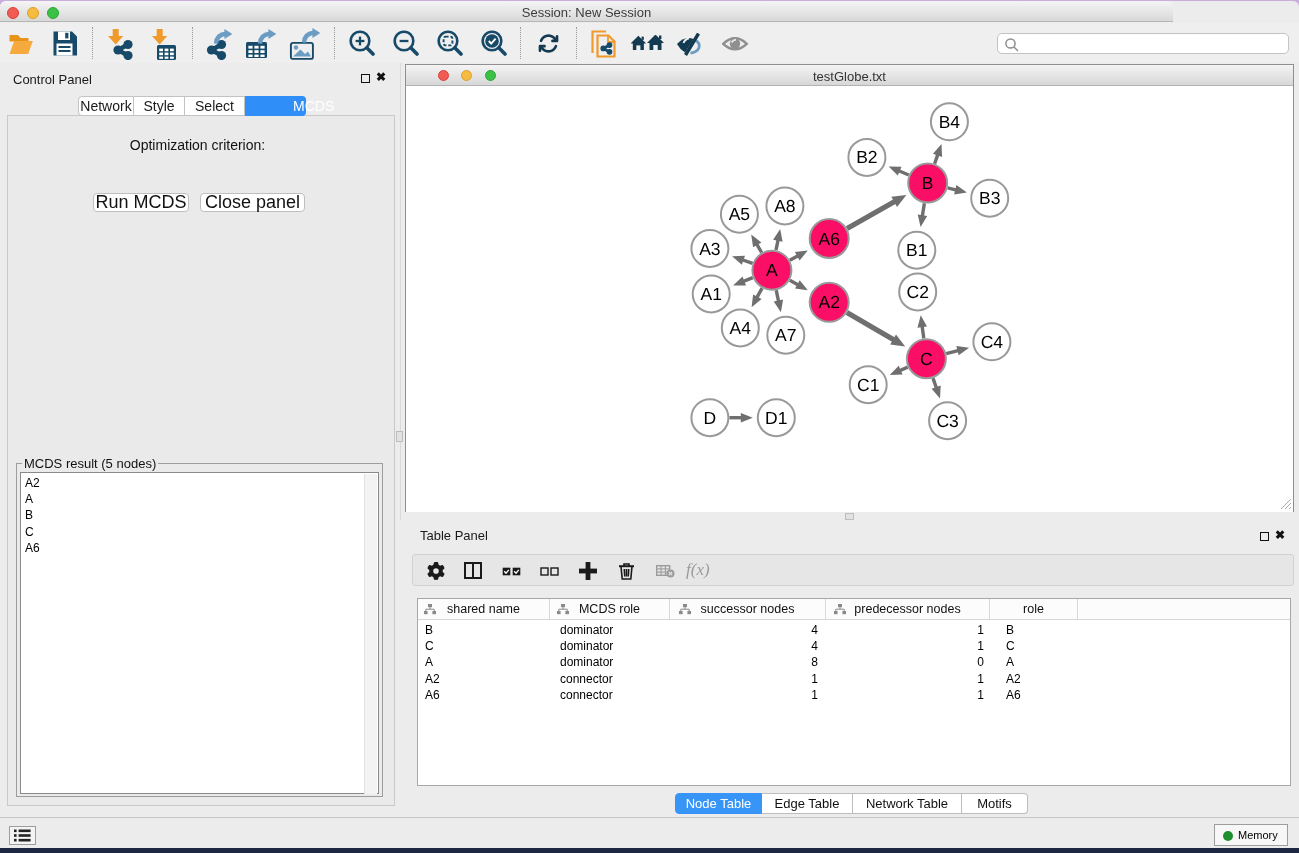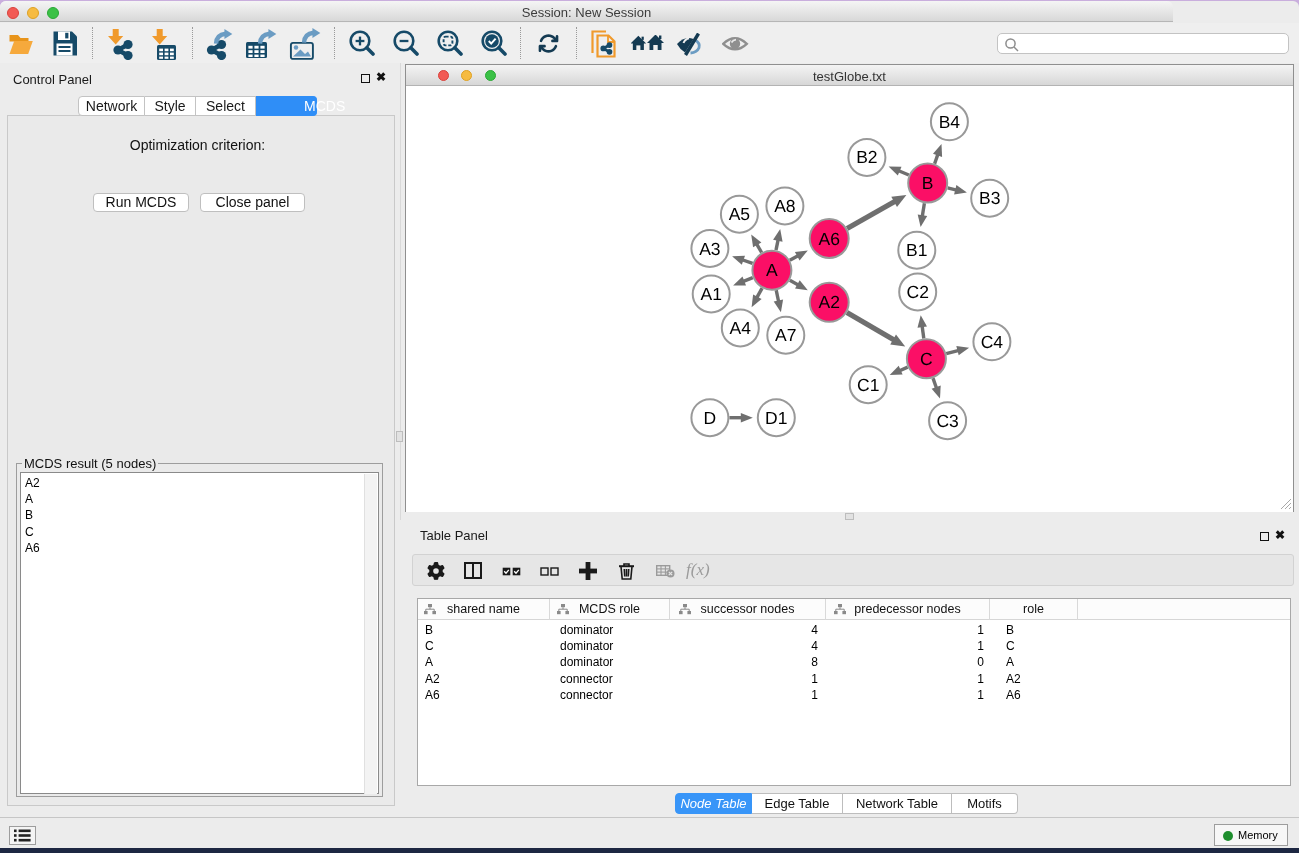--- a/index.html
+++ b/index.html
@@ -23,21 +23,21 @@
 #cp-body { position:absolute; left:7px; top:52px; width:388px; height:691px; background:#eaeaea; border:1px solid #c9c9c9; }
 .tabrow { position:absolute; display:flex; }
 .tab { height:20px; background:#fff; border:1px solid #c3c3c3; border-left:none; font-size:14px; color:#1a1a1a; text-align:center; line-height:19px; }
 .tab.first { border-left:1px solid #c3c3c3; border-radius:4px 0 0 4px; }
 .tab.last { border-radius:0 4px 4px 0;padding-left:48px; }
 .tab.sel { background:#2f8ef7; border-color:#2f8ef7; color:#fff; }
 #opt-label { position:absolute; left:0; top:74px; width:395px; text-align:center; font-size:14px; color:#111; }
 #combo { position:absolute; left:43px; top:96px; width:311px; height:20px; background:#fff; border:1px solid #b9b9b9; border-radius:5px; }
 #combo .txt { position:absolute; left:12px; top:2px; font-size:14px; color:#111; }
 #combo .btn { position:absolute; right:-1px; top:-1px; width:22px; height:20px; background:linear-gradient(#59a9fd,#2e7ef6); border-radius:0 5px 5px 0; }
-.pbtn { position:absolute; height:19px; background:#fff; border:1px solid #bfbfbf; border-radius:4px; font-size:14px; color:#111; text-align:center; line-height:17px; }
+.pbtn { position:absolute; height:19px; background:#fff; border:1px solid #bfbfbf; border-radius:4px; font-size:18px; color:#111; text-align:center; line-height:17px; }
 #fieldset { position:absolute; left:16px; top:400px; width:367px; height:334px; border:1px solid #9d9d9d; }
 #fieldset .legend { position:absolute; left:5px; top:-8px; background:#eaeaea; padding:0 2px; font-size:13px; color:#111; }
 #listbox { position:absolute; left:3px; top:8px; width:359px; height:322px; background:#fff; border:1px solid #8a8a8a; font-size:12px; }
 #listbox .items { position:absolute; left:4px; top:2px; line-height:16.2px; color:#000; }
 #listbox .vtrack { position:absolute; right:1px; top:1px; width:13px; height:320px; background:#f3f3f3; border-left:1px solid #e0e0e0; }
 
 #netwin { position:absolute; left:405px; top:63px; width:889px; height:448px; background:#fff; border:1px solid #8f8f8f; }
 #nettitle { position:absolute; left:0; top:0; width:100%; height:21px; background:linear-gradient(#f4f4f4,#d7d7d7); border-bottom:1px solid #b3b3b3; }
 #nettitle .tl { top:5px; width:11px; height:11px; }
 #nettitle .t1 { left:31.5px; background:#f25a54; border:0.5px solid #d9423c; }
@@ -240,21 +240,21 @@
         </svg>
       </div>
   </div>
   <div class="abs" style="left:400px;top:62px;width:1px;height:754px;background:#d9d9d9;"></div>
   <div id="cp">
     <div id="cp-title">Control Panel</div>
     <div class="winbtn" style="left:361px; top:11px;"></div>
     <div class="xbtn" style="left:376px; top:7px;">✖</div>
     <div id="cp-body"></div>
     <div class="tabrow" style="left:78px; top:33px;">
-      <div class="tab first" style="width:67px;">Network</div>
+      <div class="tab first" style="width:56px;">Network</div>
       <div class="tab" style="width:51px;text-align:center;">Style</div>
       <div class="tab" style="width:60px;">Select</div>
       <div class="tab sel last" style="width:61px;">MCDS</div>
     </div>
     <div id="opt-label">Optimization criterion:</div>
     <div class="pbtn" style="left:93px; top:130px; width:96px;">Run MCDS</div>
     <div class="pbtn" style="left:200px; top:130px; width:105px;">Close panel</div>
     <div id="fieldset">
       <div class="legend">MCDS result (5 nodes)</div>
       <div id="listbox">
@@ -491,21 +491,21 @@
       <div class="row" style="left:252px;top:72.6px;width:148px;text-align:right;">1</div>
       <div class="row" style="left:408px;top:72.6px;width:158px;text-align:right;">1</div>
       <div class="row" style="left:588px;top:72.6px;width:80px;">A2</div>
       <div class="row" style="left:7px;top:88.8px;width:120px;">A6</div>
       <div class="row" style="left:142px;top:88.8px;width:110px;">connector</div>
       <div class="row" style="left:252px;top:88.8px;width:148px;text-align:right;">1</div>
       <div class="row" style="left:408px;top:88.8px;width:158px;text-align:right;">1</div>
       <div class="row" style="left:588px;top:88.8px;width:80px;">A6</div>
     </div>
     <div class="tabrow" style="left:275px; top:273px;">
-      <div class="seg sel first" style="width:77px;font-style:italic;">Node Table</div>
+      <div class="seg sel first" style="width:87px;">Node Table</div>
       <div class="seg" style="width:91px;">Edge Table</div>
       <div class="seg" style="width:109px;">Network Table</div>
       <div class="seg last" style="width:66px;">Motifs</div>
     </div>
   </div>
   <div id="statusbar">
     <div id="listbtn">
         <svg width="17" height="13" viewBox="0 0 17 13" style="position:absolute;left:4px;top:2px">
           <g fill="#222">
             <rect x="0" y="0.5" width="2.6" height="2.6"></rect>

